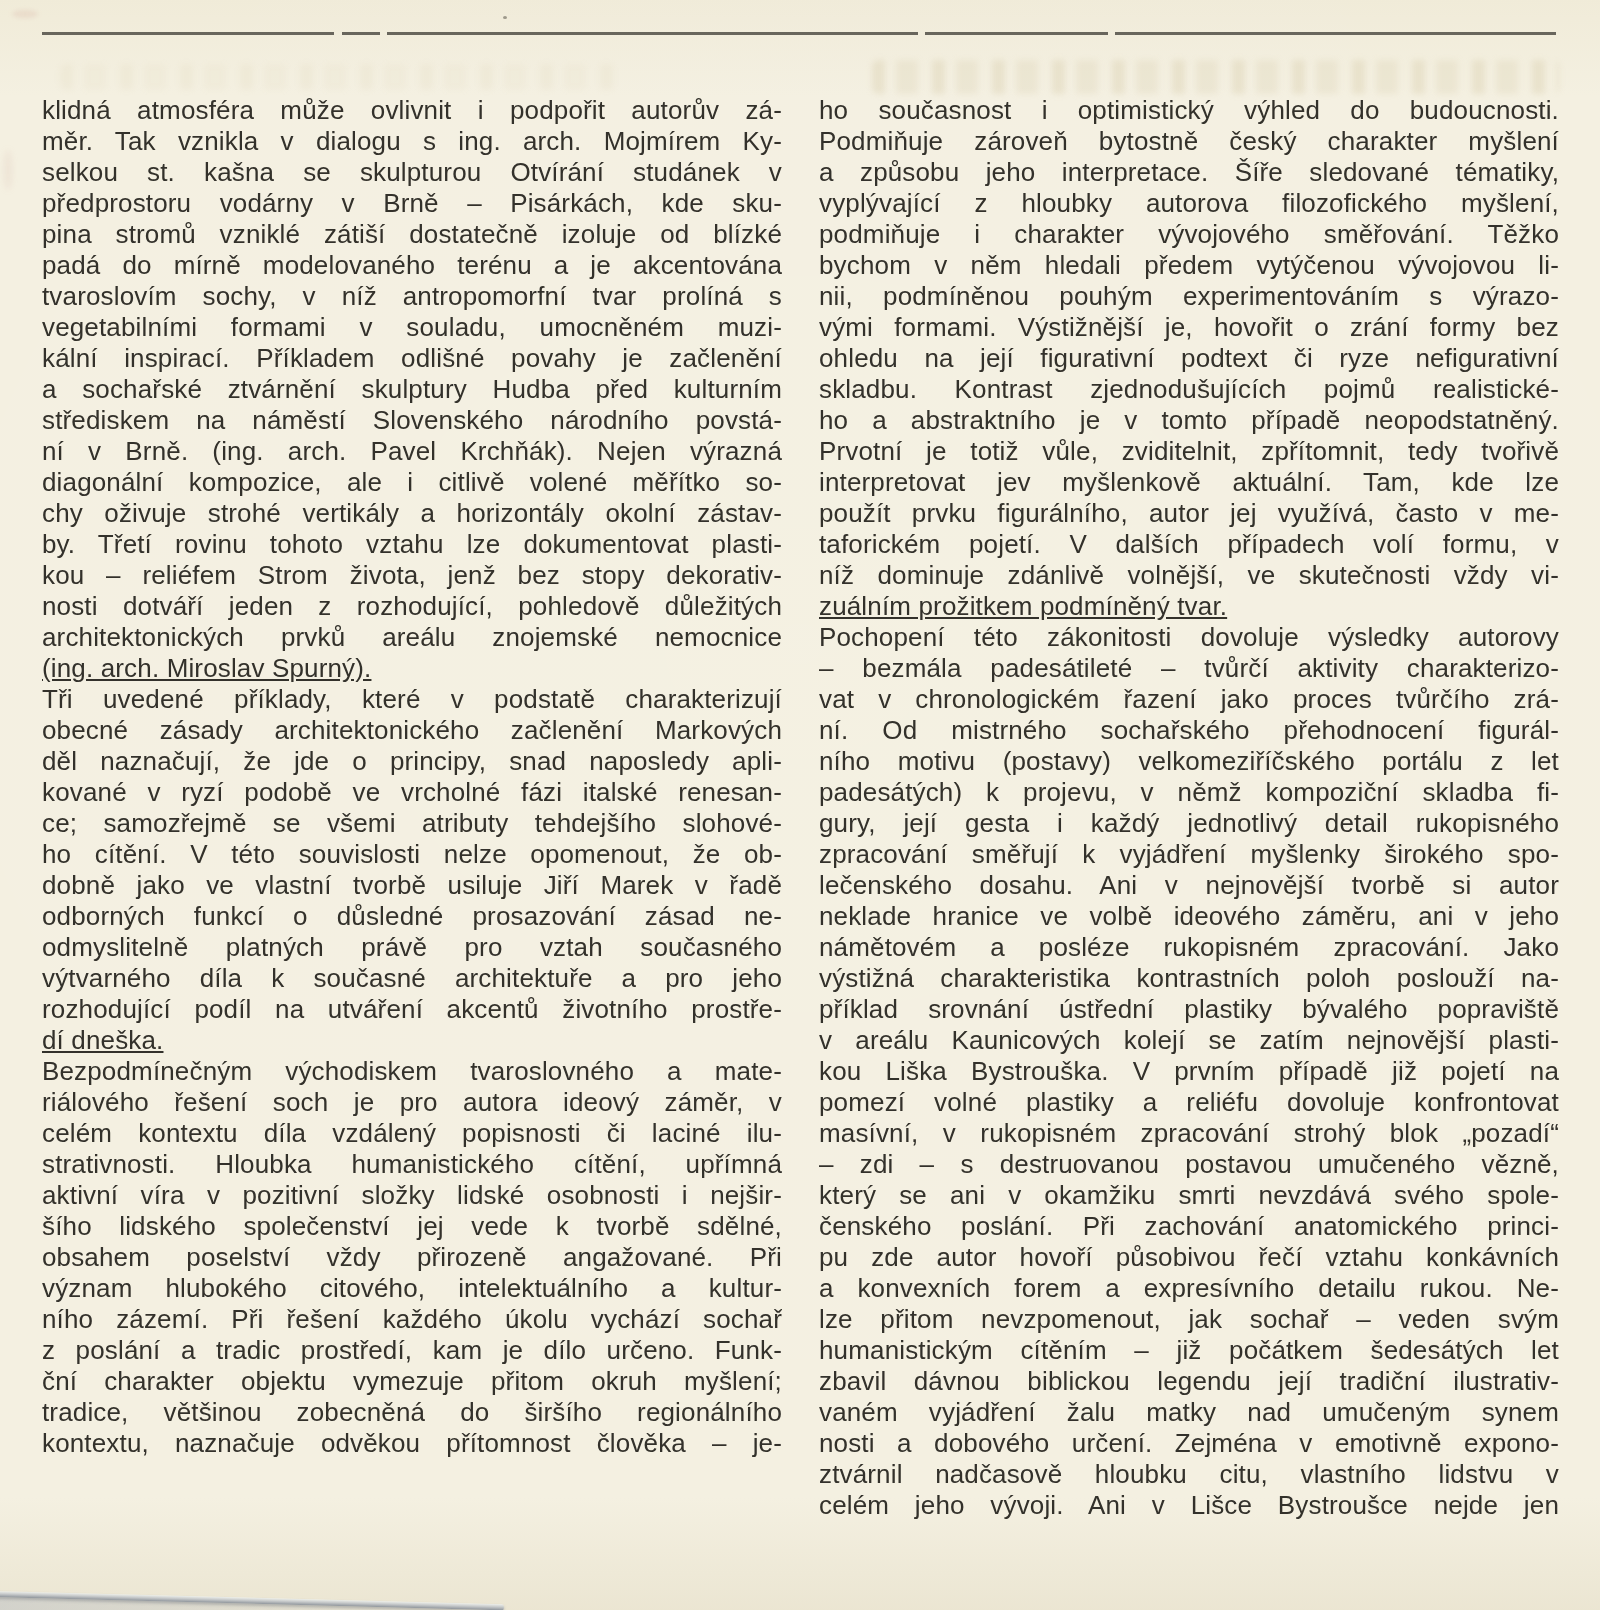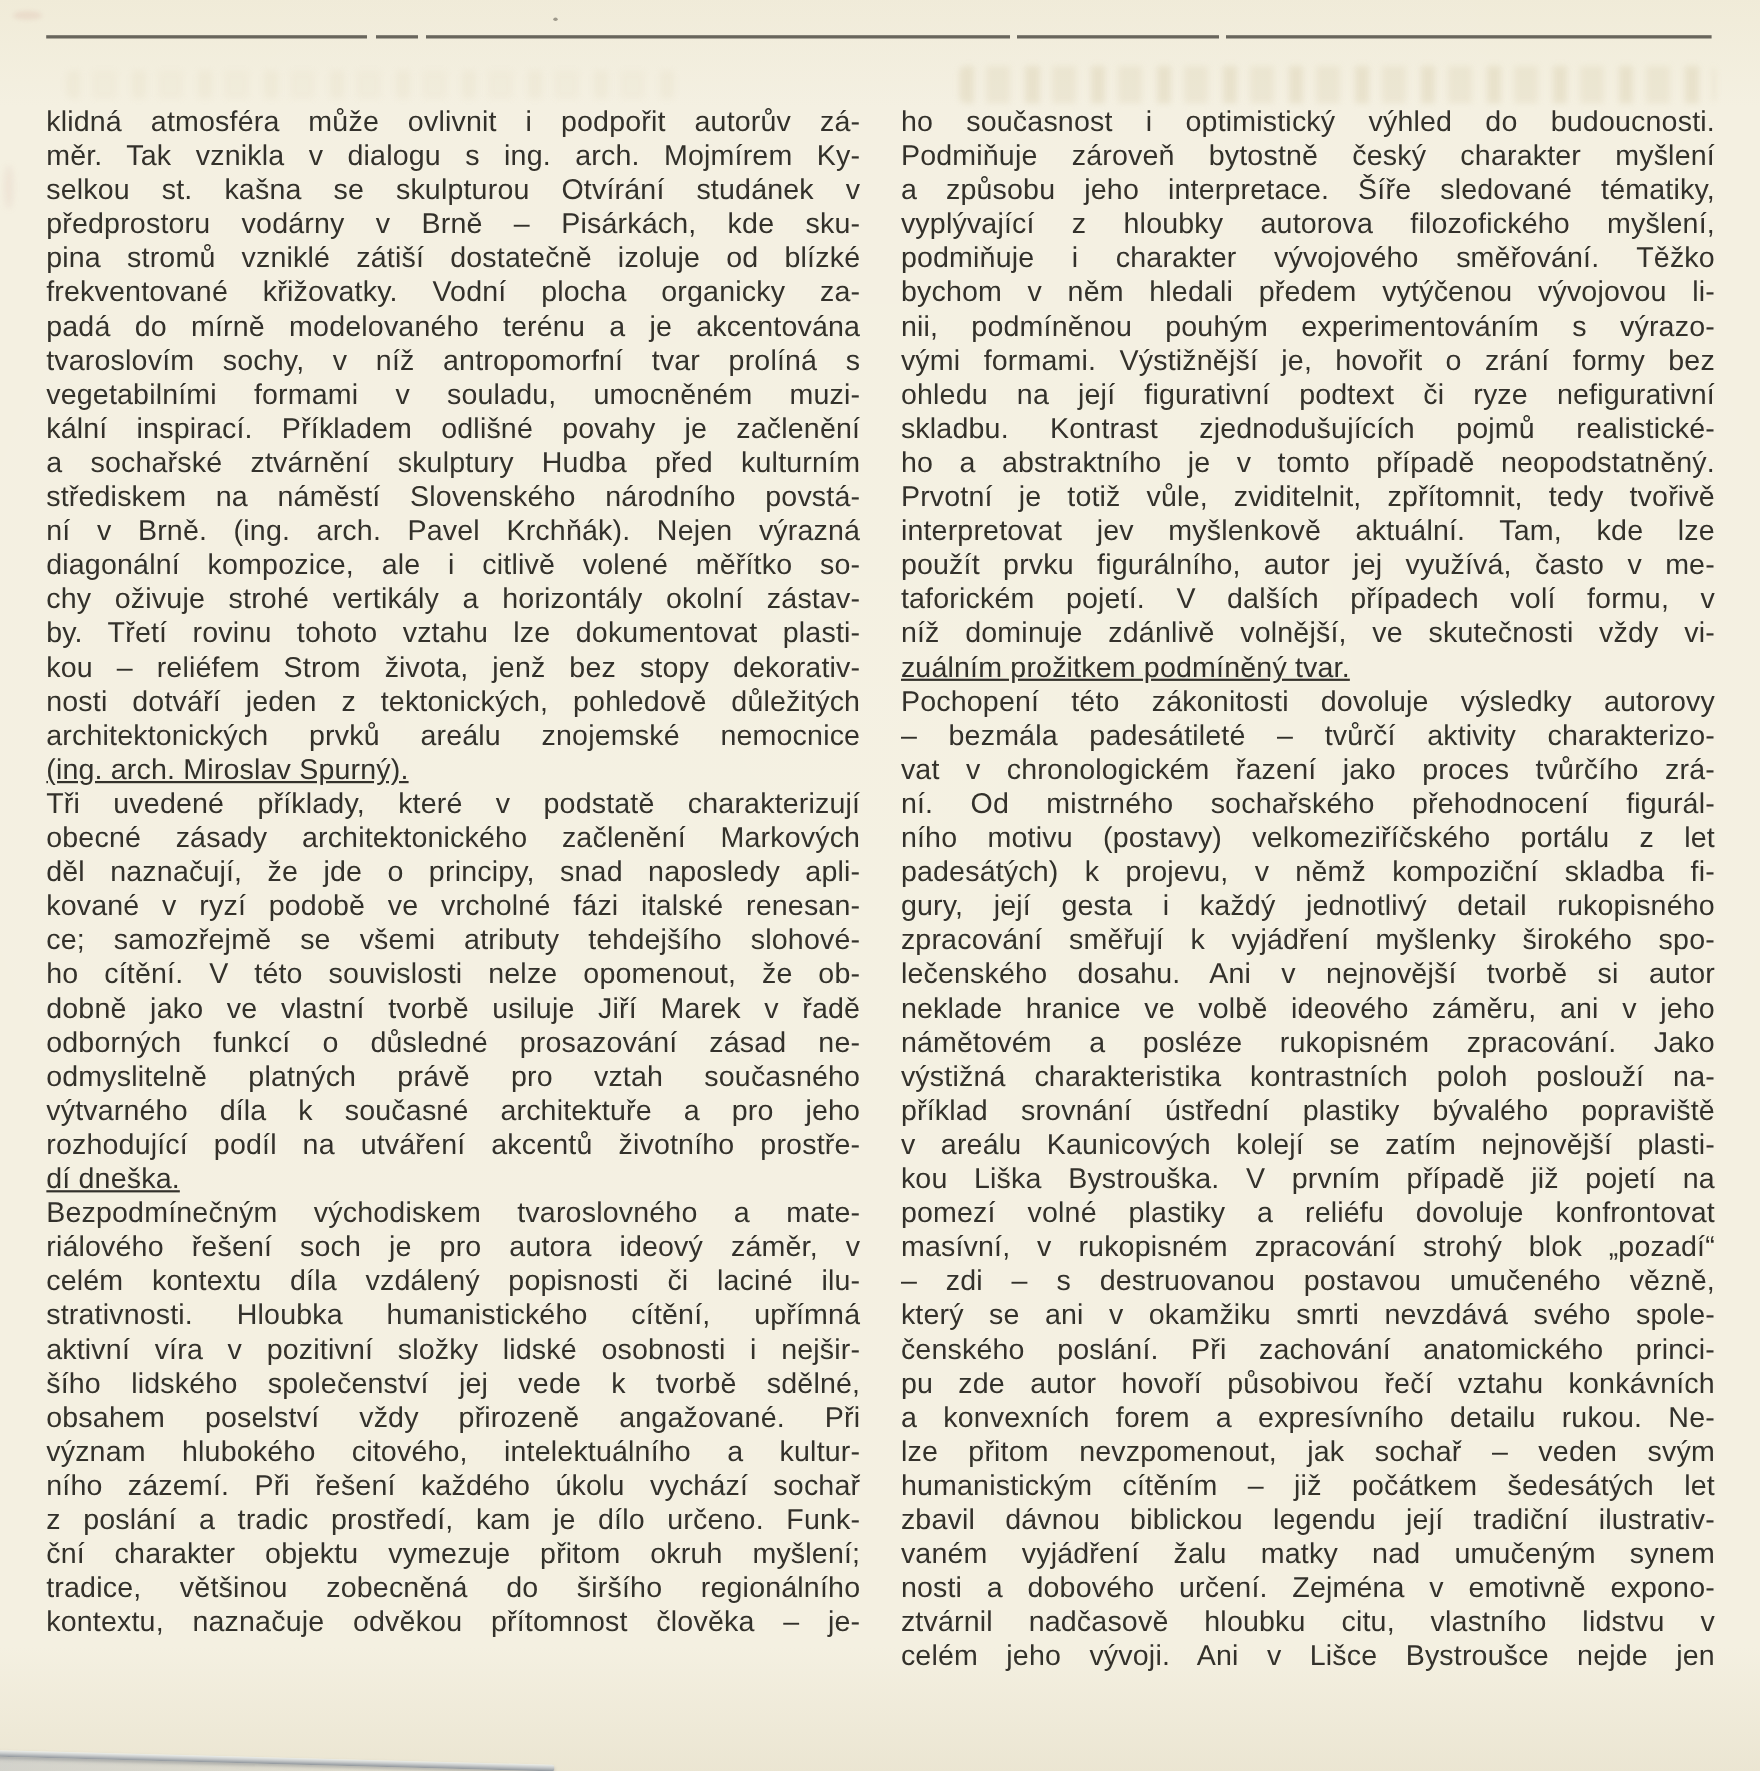--- a/index.html
+++ b/index.html
@@ -85,33 +85,32 @@
   <div class="ghost ghost-right"></div>
   <div class="ghost ghost-left"></div>
 
   <div class="text-wrap">
     <div class="col" id="col-left">
         <div class="line">klidná atmosféra může ovlivnit i podpořit autorův zá-</div>
         <div class="line">měr. Tak vznikla v dialogu s ing. arch. Mojmírem Ky-</div>
         <div class="line">selkou st. kašna se skulpturou Otvírání studánek v</div>
         <div class="line">předprostoru vodárny v Brně – Pisárkách, kde sku-</div>
         <div class="line">pina stromů vzniklé zátiší dostatečně izoluje od blízké</div>
-        <div class="line">frekventované křižovatky. Vodní plocha organicky za-</div>
         <div class="line">padá do mírně modelovaného terénu a je akcentována</div>
         <div class="line">tvaroslovím sochy, v níž antropomorfní tvar prolíná s</div>
         <div class="line">vegetabilními formami v souladu, umocněném muzi-</div>
         <div class="line">kální inspirací. Příkladem odlišné povahy je začlenění</div>
         <div class="line">a sochařské ztvárnění skulptury Hudba před kulturním</div>
         <div class="line">střediskem na náměstí Slovenského národního povstá-</div>
         <div class="line">ní v Brně. (ing. arch. Pavel Krchňák). Nejen výrazná</div>
         <div class="line">diagonální kompozice, ale i citlivě volené měřítko so-</div>
         <div class="line">chy oživuje strohé vertikály a horizontály okolní zástav-</div>
         <div class="line">by. Třetí rovinu tohoto vztahu lze dokumentovat plasti-</div>
         <div class="line">kou – reliéfem Strom života, jenž bez stopy dekorativ-</div>
-        <div class="line">nosti dotváří jeden z tektonických, pohledově důležitých</div>
+        <div class="line">nosti dotváří jeden z rozhodující, pohledově důležitých</div>
         <div class="line">architektonických prvků areálu znojemské nemocnice</div>
         <div class="line no-just">(ing. arch. Miroslav Spurný).</div>
         <div class="line">Tři uvedené příklady, které v podstatě charakterizují</div>
         <div class="line">obecné zásady architektonického začlenění Markových</div>
         <div class="line">děl naznačují, že jde o principy, snad naposledy apli-</div>
         <div class="line">kované v ryzí podobě ve vrcholné fázi italské renesan-</div>
         <div class="line">ce; samozřejmě se všemi atributy tehdejšího slohové-</div>
         <div class="line">ho cítění. V této souvislosti nelze opomenout, že ob-</div>
         <div class="line">dobně jako ve vlastní tvorbě usiluje Jiří Marek v řadě</div>
         <div class="line">odborných funkcí o důsledné prosazování zásad ne-</div>

